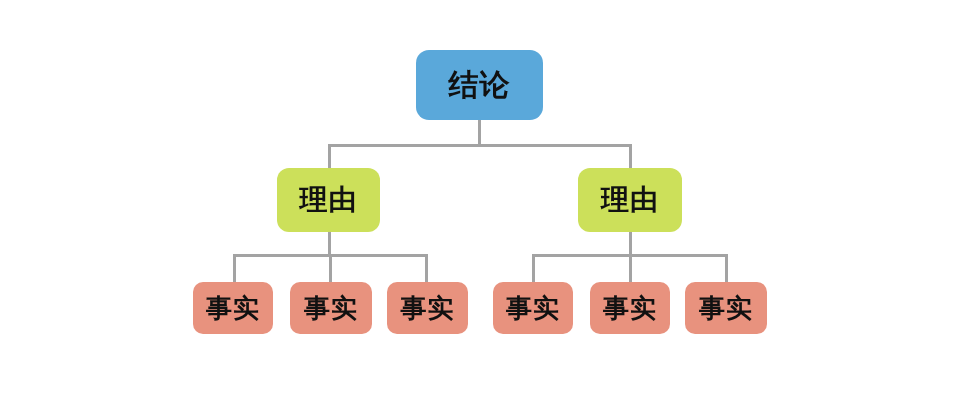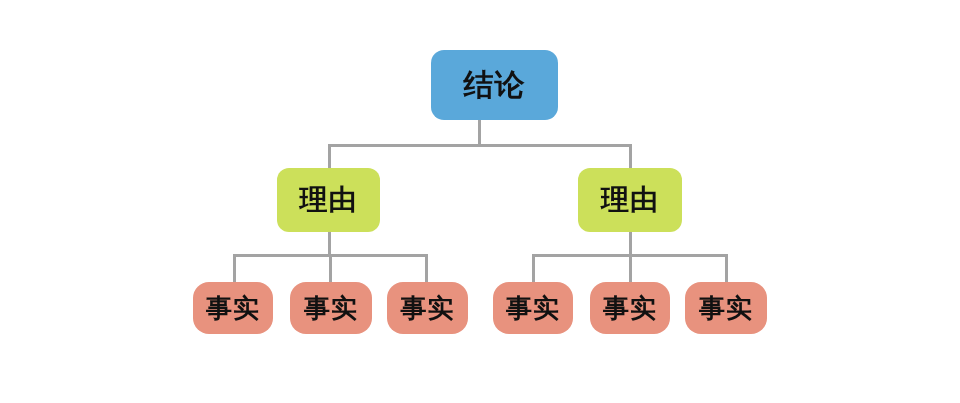--- a/index.html
+++ b/index.html
@@ -24,28 +24,27 @@
     font-weight: bold;
     z-index: 2;
   }
   .node .lbl {
     letter-spacing: 1px;
     line-height: 1;
   }
   .node-conclusion {
     border-radius: 13px;
     font-size: 30px;
-    margin-left: 15px;
   }
   .node-reason {
     border-radius: 12px;
     font-size: 28px;
   }
   .node-fact {
-    border-radius: 16px;
+    border-radius: 10px;
     font-size: 26px;
   }
   .line {
     position: absolute;
     z-index: 1;
   }
 </style>
 </head>
 <body>
 

